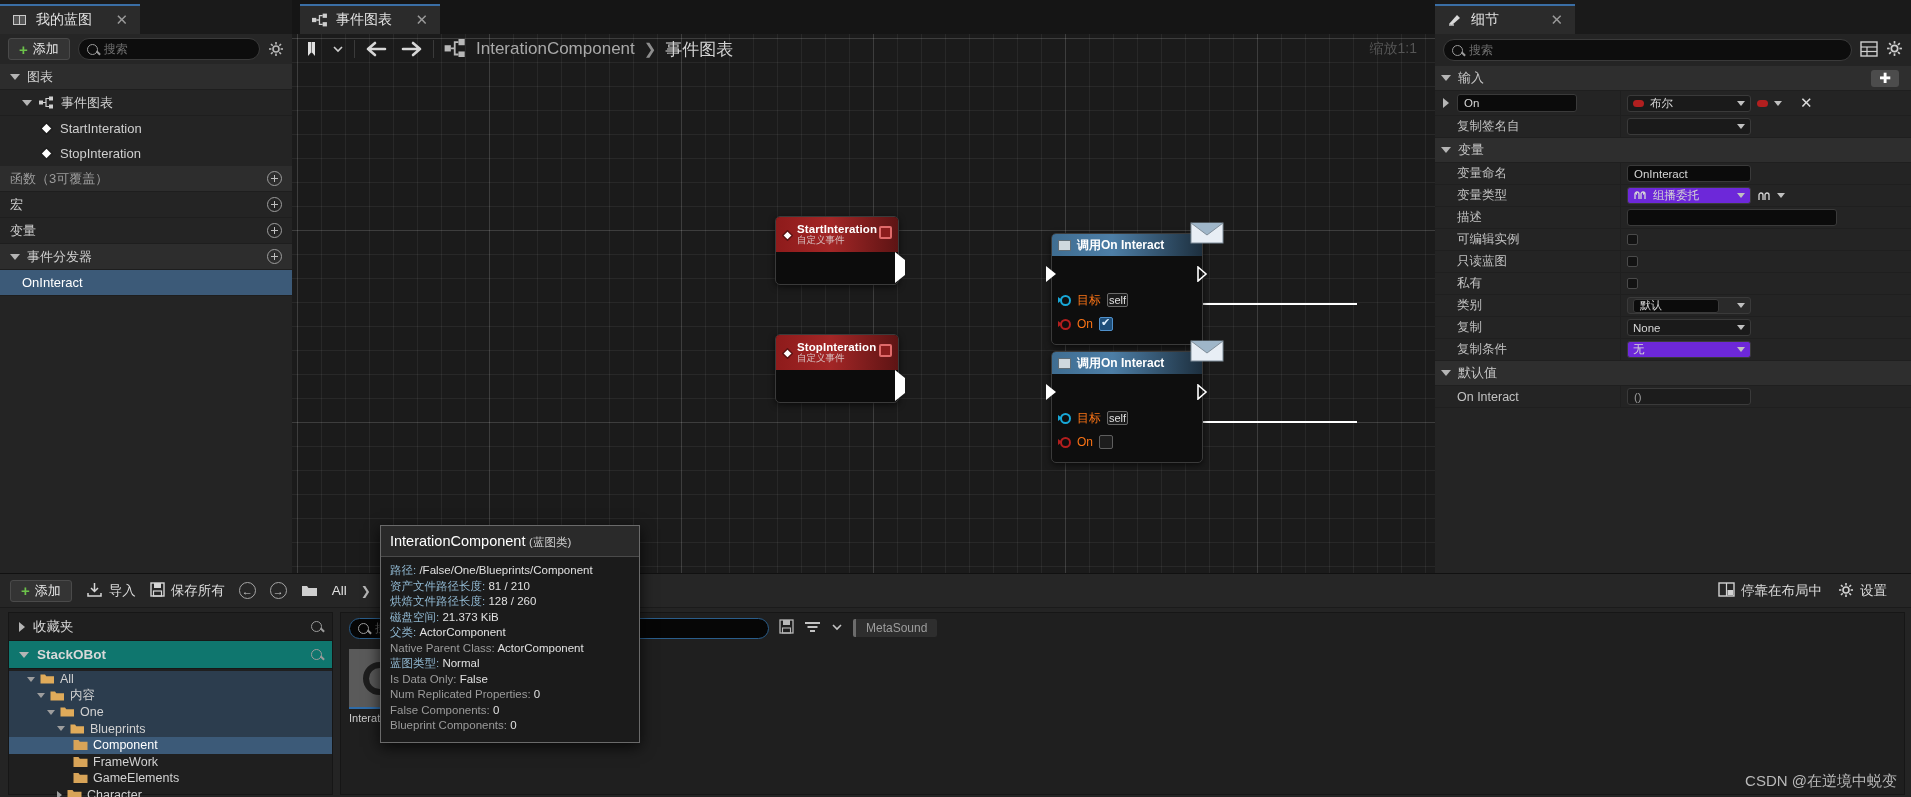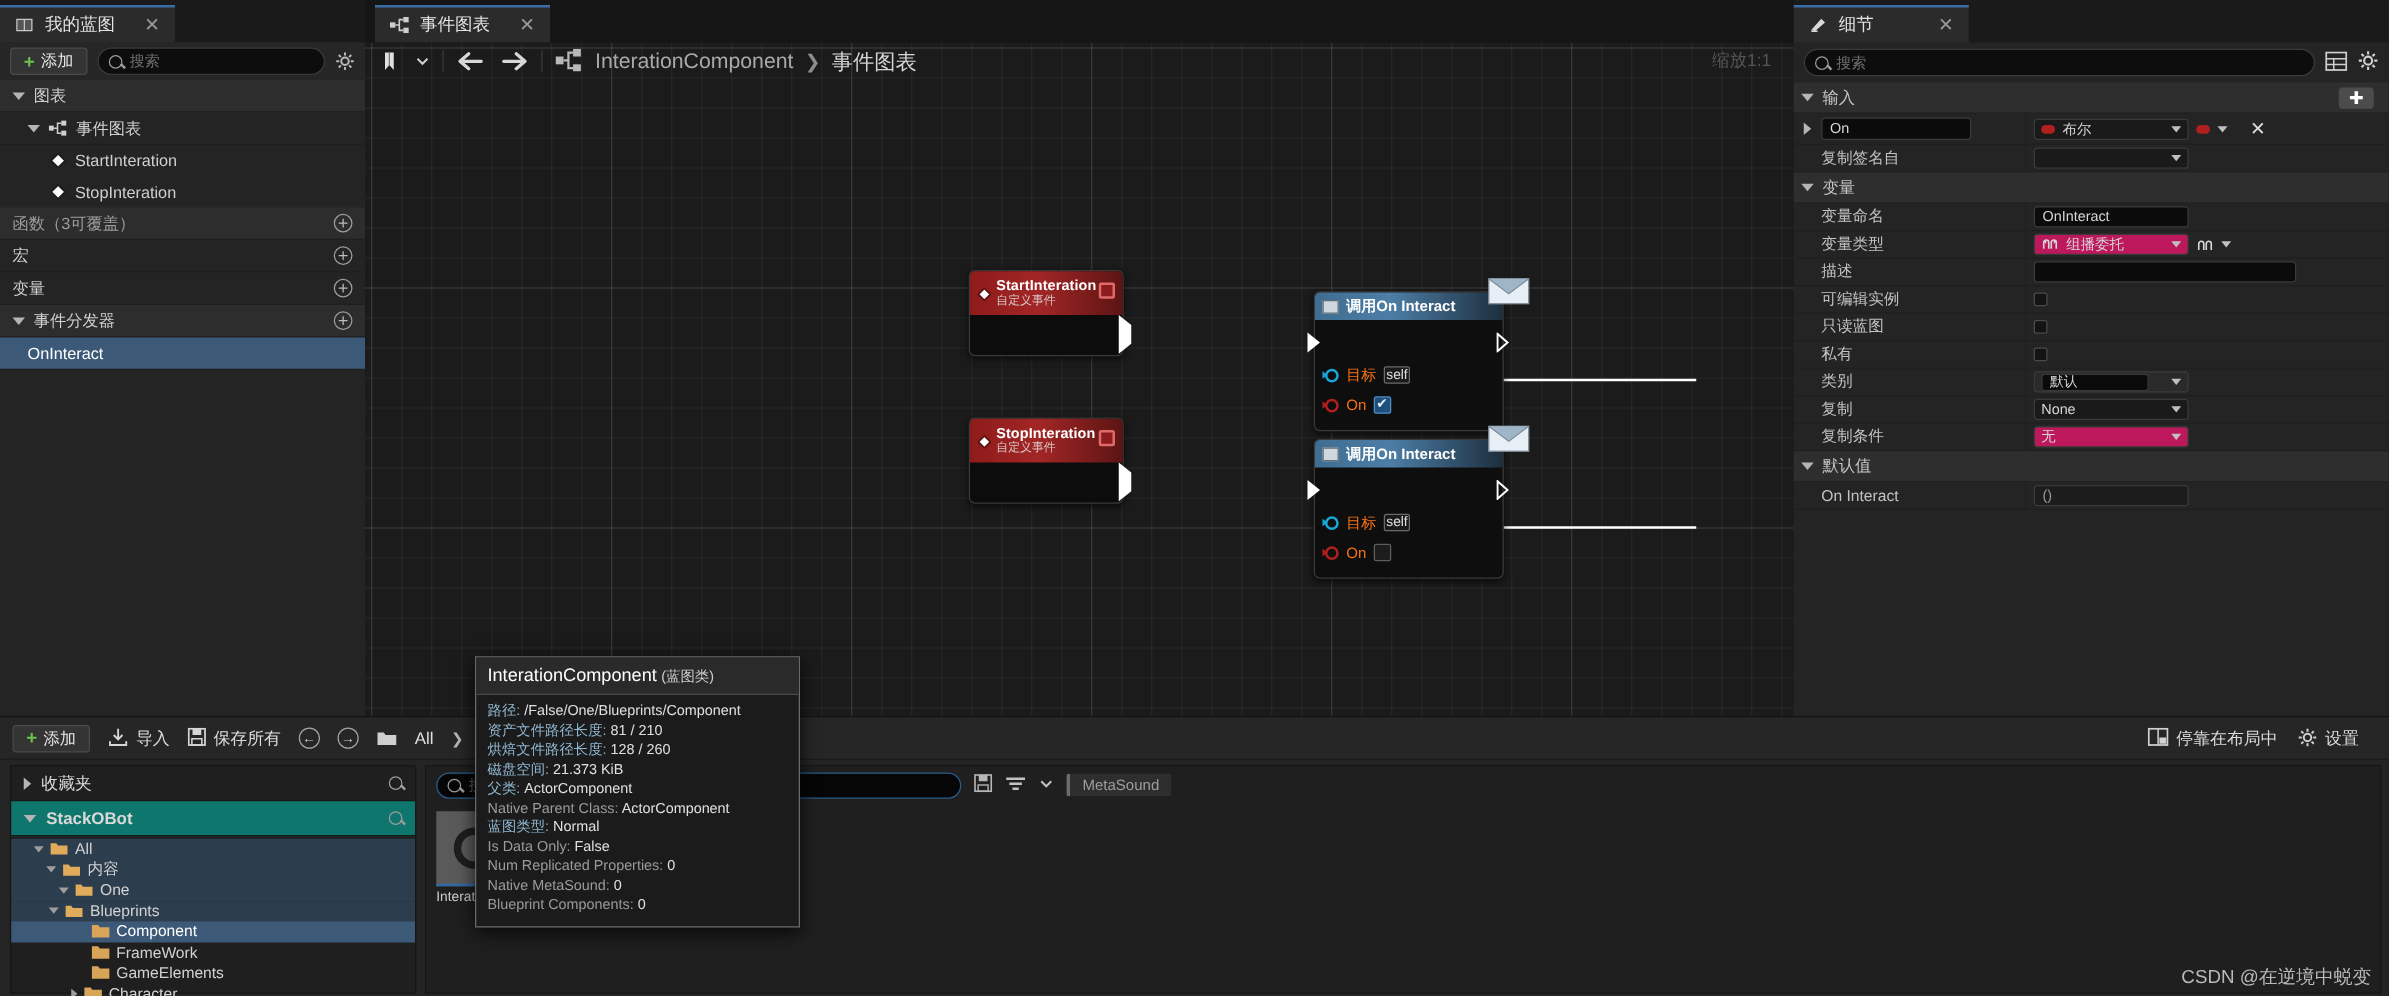--- a/index.html
+++ b/index.html
@@ -146,21 +146,21 @@
   .det-sec { height: 25px; display: flex; align-items: center; gap: 7px; padding: 0 6px;
              background: #2e2e2e; border-bottom: 1px solid #1f1f1f; font-size: 13px; color: #c6c6c6; }
   .det-row { height: 22px; display: flex; align-items: center; border-bottom: 1px solid #1f1f1f; }
   .det-lbl { width: 185px; padding-left: 22px; font-size: 12.5px; color: #c2c2c2; flex: 0 0 auto; }
   .det-val { flex: 1 1 auto; display: flex; align-items: center; gap: 6px; padding-right: 4px;
              border-left: 1px solid #1f1f1f; height: 100%; padding-left: 6px; }
   .txtfield { background: #0b0b0b; border: 1px solid #3a3a3a; border-radius: 3px; height: 17px;
               font-size: 11.5px; color: #d6d6d6; padding: 0 6px; display: flex; align-items: center; }
   .combo { background: #1a1a1a; border: 1px solid #3a3a3a; border-radius: 3px; height: 17px;
            display: flex; align-items: center; gap: 6px; padding: 0 5px; font-size: 11.5px; color: #d6d6d6; }
-  .combo.lit { background: #be185d; }
+  .combo.lit { background: #6d28d9; }
   .chev-d { width: 0; height: 0; border-left: 4px solid transparent; border-right: 4px solid transparent;
             border-top: 5px solid #c0c0c0; margin-left: auto; flex: 0 0 auto; }
   .dot-red { width: 11px; height: 7px; border-radius: 4px; background: #b21f1f; flex: 0 0 auto; }
   .smallchk { width: 11px; height: 11px; background: #131313; border: 1px solid #4a4a4a; border-radius: 2px; }
   .xclose { color: #dcdcdc; font-size: 15px; cursor: pointer; }
   .bigplus { width: 28px; height: 17px; background: #4c4c4c; border-radius: 3px;
              color: #fff; font-size: 14px; display: flex; align-items: center; justify-content: center;
              margin-left: auto; margin-right: 6px; font-weight: bold; }
   .deleg-ico { width: 14px; height: 11px; flex:0 0 auto; }
 
@@ -764,21 +764,21 @@
               </svg></span>
           <span>内容</span>
         </div>
         <div class="tnode highlight" style="padding-left:36px">
           <span class="tarrow down"></span>
           <span class="folder"><svg width="15" height="12" viewBox="0 0 15 12">
                 <path d="M0.5 1.5 h4.5 l1.3 1.8 H14 v7.2 H0.5 Z" fill="#e0ab5a"></path>
               </svg></span>
           <span>One</span>
         </div>
-        <div class="tnode highlight" style="padding-left:28px">
+        <div class="tnode highlight" style="padding-left:46px">
           <span class="tarrow down"></span>
           <span class="folder"><svg width="15" height="12" viewBox="0 0 15 12">
                 <path d="M0.5 1.5 h4.5 l1.3 1.8 H14 v7.2 H0.5 Z" fill="#e0ab5a"></path>
               </svg></span>
           <span>Blueprints</span>
         </div>
         <div class="tnode sel" style="padding-left:64px">
           <span class="folder"><svg width="15" height="12" viewBox="0 0 15 12">
                 <path d="M0.5 1 h5 l1.3 1.8 H14.5 v8.2 H0.5 Z" fill="#d8a458"></path>
               </svg></span>
@@ -879,21 +879,21 @@
       </div>
       <div class="tt-line">
         <span class="tt-k">Is Data Only:</span>
         <span>False</span>
       </div>
       <div class="tt-line">
         <span class="tt-k">Num Replicated Properties:</span>
         <span>0</span>
       </div>
       <div class="tt-line">
-        <span class="tt-k">Native MetaSound:</span>
+        <span class="tt-k">False Components:</span>
         <span>0</span>
       </div>
       <div class="tt-line">
         <span class="tt-k">Blueprint Components:</span>
         <span>0</span>
       </div>
     </div>
   </div>
 
   <div id="watermark">CSDN @在逆境中蜕变</div>

